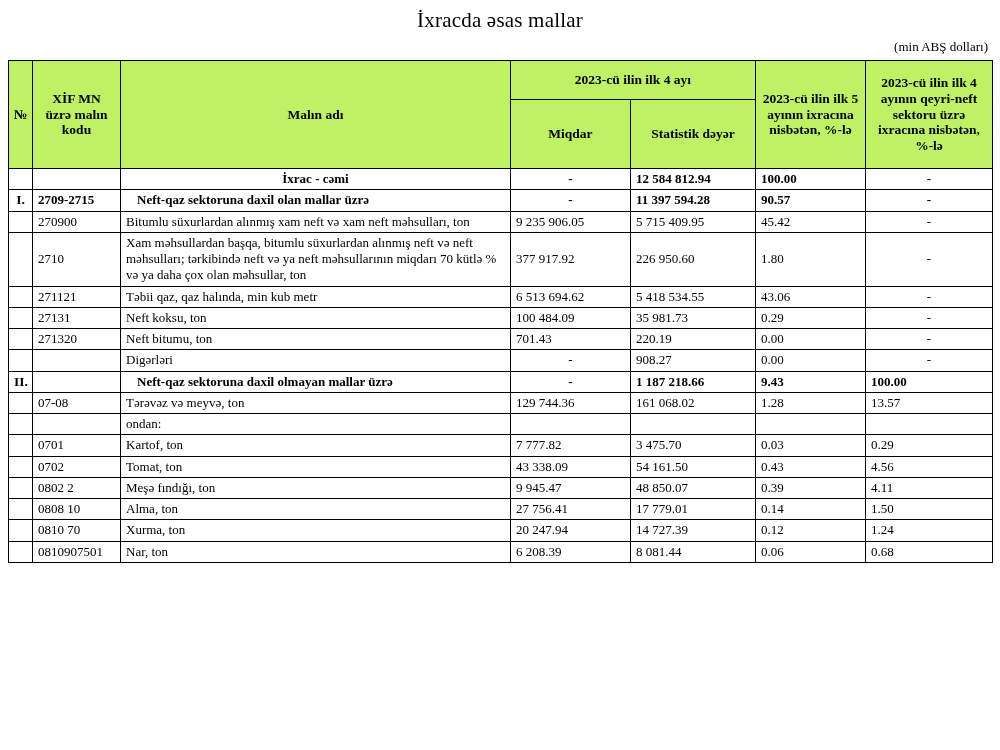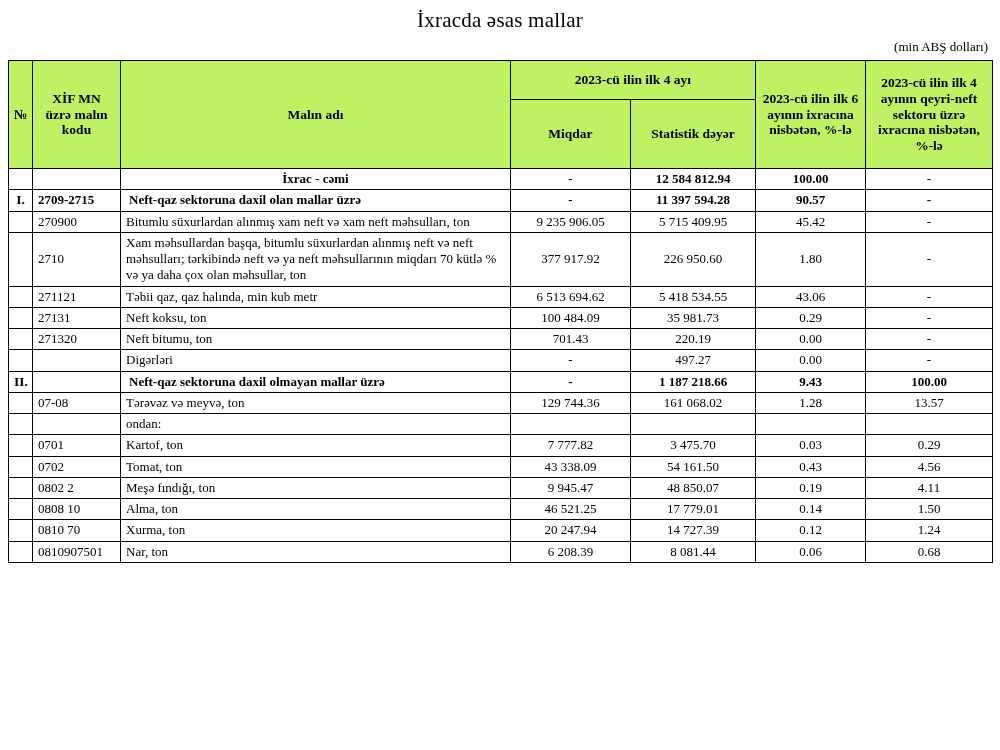--- a/index.html
+++ b/index.html
@@ -70,35 +70,35 @@
     text-align: left;
     padding-left: 5px;
     margin-left: 12px;
   }
   td.name {
     text-align: left;
     padding-left: 8px;
     line-height: 1.25;
   }
   td.num {
-    text-align: center;
+    text-align: left;
     padding-right: 7px;
   }
   td.dash {
     text-align: center;
   }
   tr.total td, tr.section td {
     font-weight: bold;
   }
   tr.total td.name {
     text-align: center;
   }
   tr.section td.name {
     text-align: left;
-    padding-left: 8px;
+    padding-left: 16px;
   }
   tr.section td.code {
     font-weight: bold;
   }
   td.center-name {
     text-align: left;
   }
   .tall { height: 14px; }
 </style>
 </head>
@@ -119,21 +119,21 @@
       <col class="c-val">
       <col class="c-pct1">
       <col class="c-pct2">
     </colgroup>
     <thead>
       <tr>
         <th rowspan="2">№</th>
         <th rowspan="2">XİF MN üzrə malın kodu</th>
         <th rowspan="2">Malın adı</th>
         <th colspan="2" style="height:34px;">2023-cü ilin ilk 4 ayı</th>
-        <th rowspan="2">2023-cü ilin ilk 6 ayının ixracına nisbətən, %-lə</th>
+        <th rowspan="2">2023-cü ilin ilk 5 ayının ixracına nisbətən, %-lə</th>
         <th rowspan="2">2023-cü ilin ilk 4 ayının qeyri-neft sektoru üzrə ixracına nisbətən, %-lə</th>
       </tr>
       <tr>
         <th style="height:64px;">Miqdar</th>
         <th>Statistik dəyər</th>
       </tr>
     </thead>
     <tbody id="table-body">
         <tr class="total tall">
           <td class="no"></td>
@@ -196,21 +196,21 @@
           <td class="num">701.43</td>
           <td class="num">220.19</td>
           <td class="num">0.00</td>
           <td class="dash">-</td>
         </tr>
         <tr class="item">
           <td class="no"></td>
           <td class="code"></td>
           <td class="name">Digərləri</td>
           <td class="dash">-</td>
-          <td class="num">497.27</td>
+          <td class="num">908.27</td>
           <td class="num">0.00</td>
           <td class="dash">-</td>
         </tr>
         <tr class="section tall">
           <td class="no">II.</td>
           <td class="code"></td>
           <td class="name">Neft-qaz sektoruna daxil olmayan mallar üzrə</td>
           <td class="dash">-</td>
           <td class="num">1 187 218.66</td>
           <td class="num">9.43</td>
@@ -251,28 +251,28 @@
           <td class="num">54 161.50</td>
           <td class="num">0.43</td>
           <td class="num">4.56</td>
         </tr>
         <tr class="item">
           <td class="no"></td>
           <td class="code">0802 2</td>
           <td class="name">Meşə fındığı, ton</td>
           <td class="num">9 945.47</td>
           <td class="num">48 850.07</td>
-          <td class="num">0.19</td>
+          <td class="num">0.39</td>
           <td class="num">4.11</td>
         </tr>
         <tr class="item">
           <td class="no"></td>
           <td class="code">0808 10</td>
           <td class="name">Alma, ton</td>
-          <td class="num">46 521.25</td>
+          <td class="num">27 756.41</td>
           <td class="num">17 779.01</td>
           <td class="num">0.14</td>
           <td class="num">1.50</td>
         </tr>
         <tr class="item">
           <td class="no"></td>
           <td class="code">0810 70</td>
           <td class="name">Xurma, ton</td>
           <td class="num">20 247.94</td>
           <td class="num">14 727.39</td>

